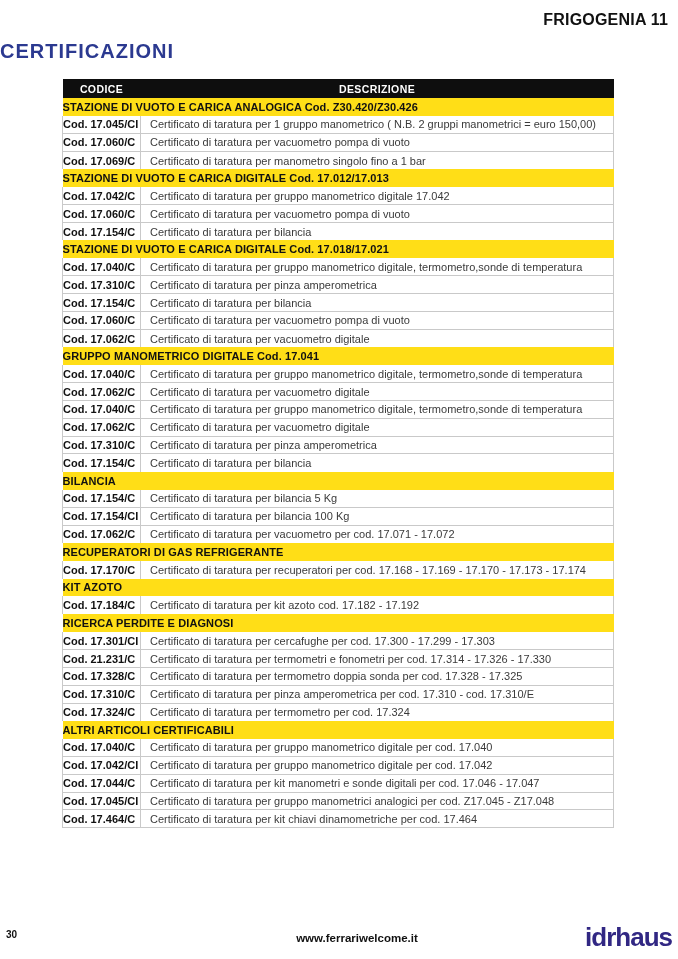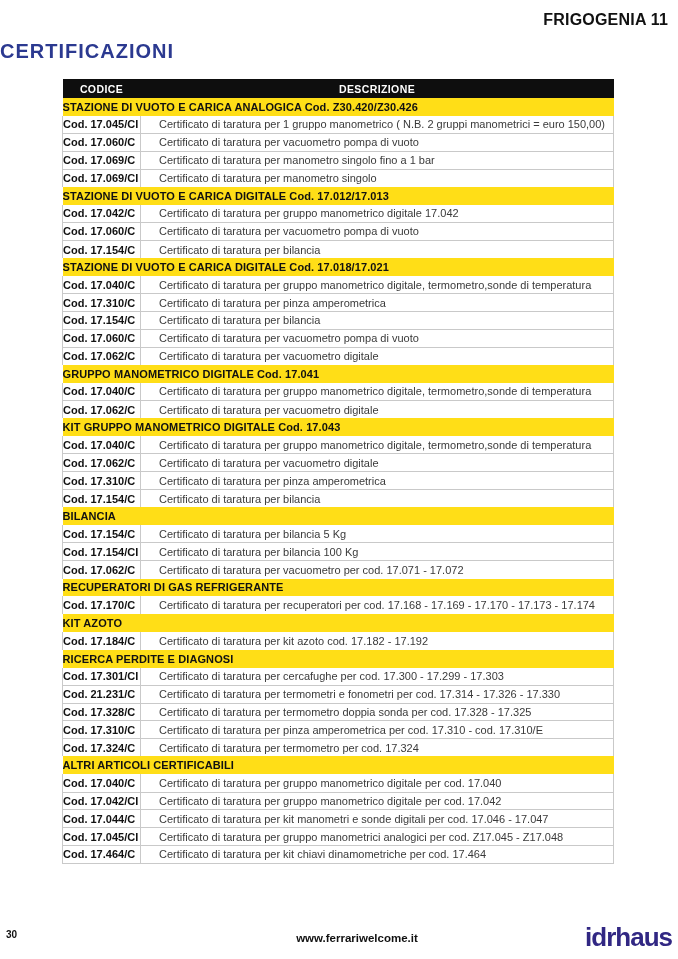--- a/index.html
+++ b/index.html
@@ -79,21 +79,21 @@
   tr.data-row td{
     border:1px solid var(--border-gray);
     background:#fff;
   }
   td.code{
     font-weight:bold;
     text-align:left;
     color:#111;
   }
   td.desc{
-    padding-left:18px;
+    padding-left:9px;
     color:#3a3a3a;
   }
   .footer{
     position:absolute;
     left:0;right:0;bottom:0;
     height:36px;
   }
   .page-number{
     position:absolute;
     left:6px;top:6px;
@@ -148,24 +148,20 @@
           <td class="desc">Certificato di taratura per 1 gruppo manometrico ( N.B. 2 gruppi manometrici = euro 150,00)</td>
         </tr>
         <tr class="data-row">
           <td class="code">Cod. 17.060/C</td>
           <td class="desc">Certificato di taratura per vacuometro pompa di vuoto</td>
         </tr>
         <tr class="data-row">
           <td class="code">Cod. 17.069/C</td>
           <td class="desc">Certificato di taratura per manometro singolo fino a 1 bar</td>
         </tr>
-        <tr class="data-row">
-          <td class="code">Cod. 17.069/CI</td>
-          <td class="desc">Certificato di taratura per manometro singolo</td>
-        </tr>
         <tr class="section-row">
           <td colspan="2">STAZIONE DI VUOTO E CARICA DIGITALE Cod. 17.012/17.013</td>
         </tr>
         <tr class="data-row">
           <td class="code">Cod. 17.042/C</td>
           <td class="desc">Certificato di taratura per gruppo manometrico digitale 17.042</td>
         </tr>
         <tr class="data-row">
           <td class="code">Cod. 17.060/C</td>
           <td class="desc">Certificato di taratura per vacuometro pompa di vuoto</td>
@@ -200,23 +196,20 @@
         <tr class="section-row">
           <td colspan="2">GRUPPO MANOMETRICO DIGITALE Cod. 17.041</td>
         </tr>
         <tr class="data-row">
           <td class="code">Cod. 17.040/C</td>
           <td class="desc">Certificato di taratura per gruppo manometrico digitale, termometro,sonde di temperatura</td>
         </tr>
         <tr class="data-row">
           <td class="code">Cod. 17.062/C</td>
           <td class="desc">Certificato di taratura per vacuometro digitale</td>
-        </tr>
-        <tr class="section-row">
-          <td colspan="2">KIT GRUPPO MANOMETRICO DIGITALE Cod. 17.043</td>
         </tr>
         <tr class="data-row">
           <td class="code">Cod. 17.040/C</td>
           <td class="desc">Certificato di taratura per gruppo manometrico digitale, termometro,sonde di temperatura</td>
         </tr>
         <tr class="data-row">
           <td class="code">Cod. 17.062/C</td>
           <td class="desc">Certificato di taratura per vacuometro digitale</td>
         </tr>
         <tr class="data-row">

